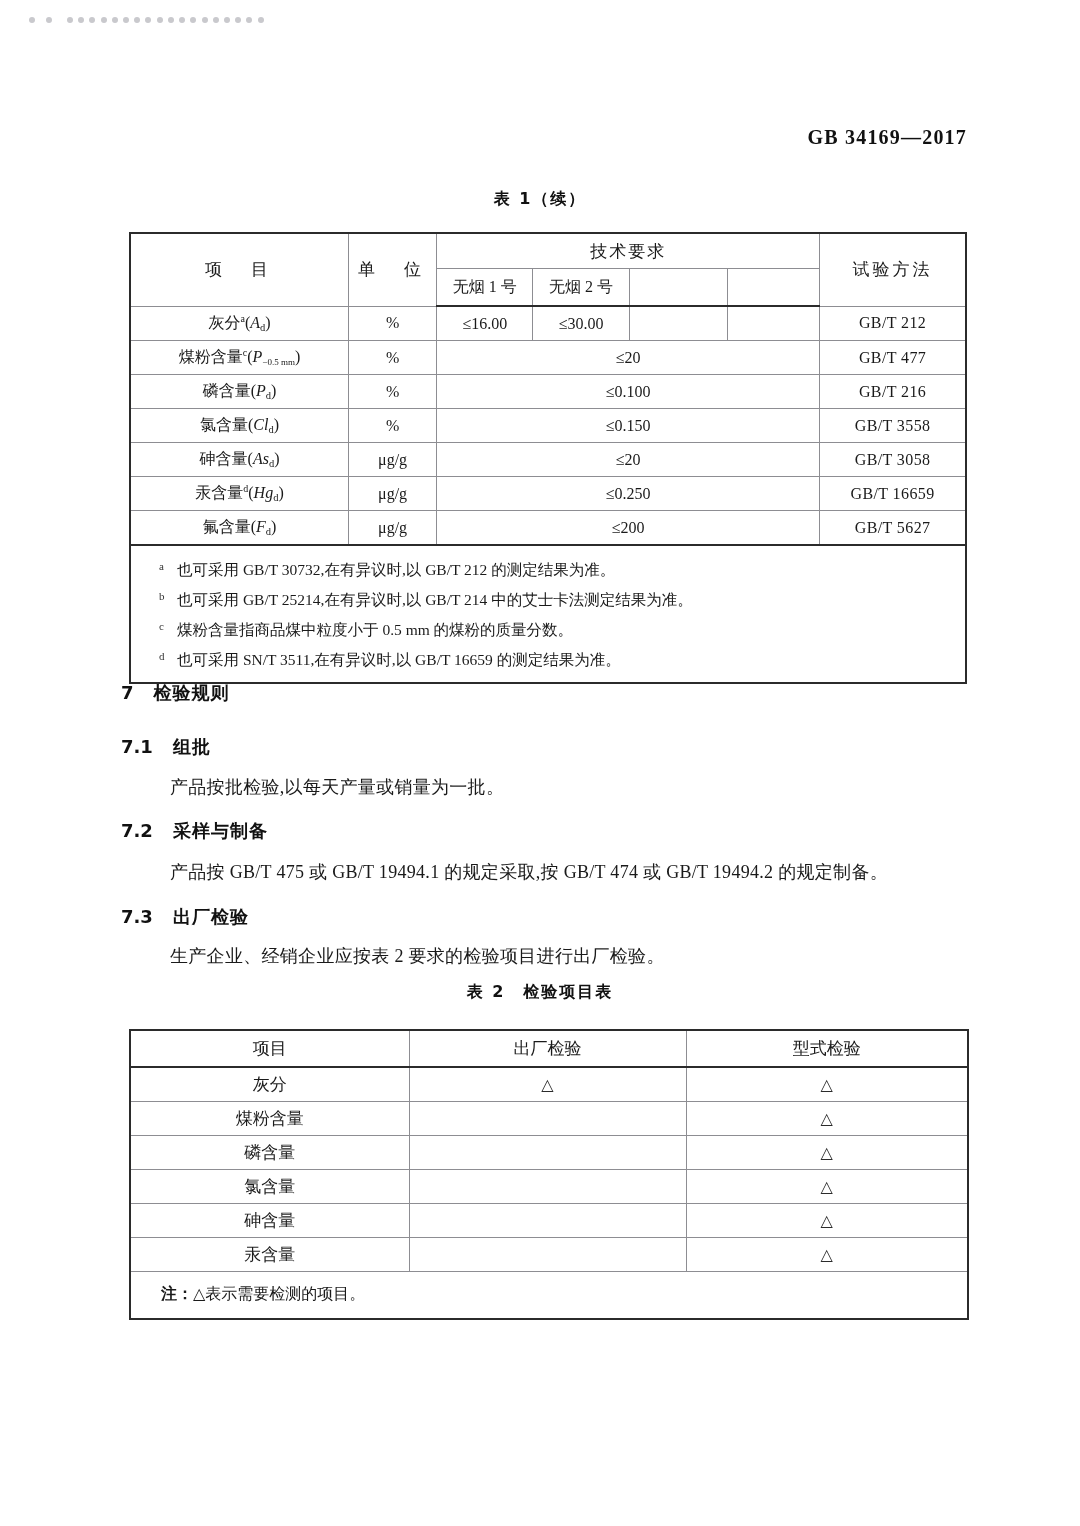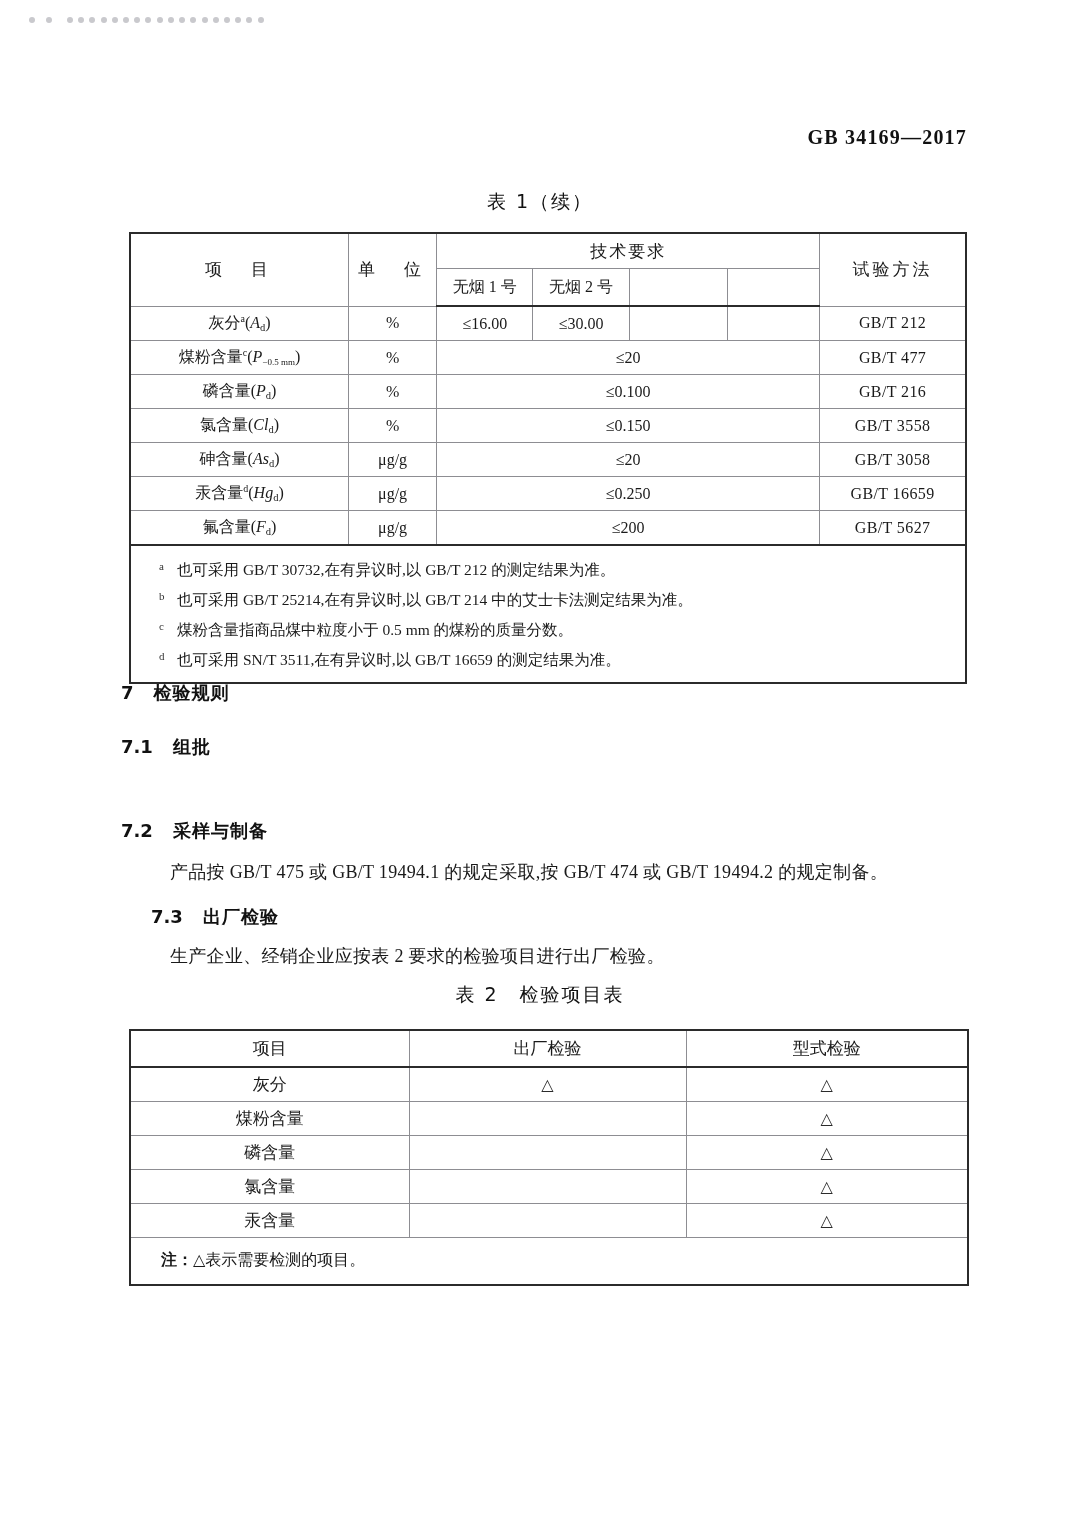--- a/index.html
+++ b/index.html
@@ -54,22 +54,22 @@
     white-space: nowrap;
   }
 
   
   .table-caption {
     position: absolute;
     width: 1080px;
     left: 0;
     text-align: center;
     font-family: "DejaVu Sans", "Liberation Sans", sans-serif;
-    font-weight: normal;
-    font-size: 19px;
+    font-weight: bold;
+    font-size: 16px;
     letter-spacing: 2px;
     color: #111;
   }
   #caption-table1 { top: 189px; }
   #caption-table2 { top: 982px; }
 
   
   .gb-table {
     position: absolute;
     border-collapse: collapse;
@@ -140,21 +140,21 @@
     color: #1a1a1a;
     white-space: nowrap;
     letter-spacing: .3px;
   }
 
   #h-7    { top: 681px; }
   #h-71   { top: 735px; }
   #p-71   { top: 775px; }
   #h-72   { top: 819px; }
   #p-72   { top: 860px; }
-  #h-73   { top: 905px; margin-left: 30px; }
+  #h-73   { top: 905px; }
   #p-73   { top: 944px; }
 
   
   #table2 {
     left: 129px;
     top: 1029px;
     width: 838px;
   }
   #table2 td { height: 33px; font-size: 17px; }
   #table2 .hdr td { height: 35px; }
@@ -287,20 +287,21 @@
       </tbody>
   </table>
 
   <div class="clause-h" id="h-7">
     <span class="num">7</span><span class="txt">检验规则</span>
   </div>
 
   <div class="clause-h" id="h-71">
     <span class="num">7.1</span><span class="txt">组批</span>
   </div>
+  <div class="clause-p" id="p-71">产品按批检验,以每天产量或销量为一批。</div>
 
   <div class="clause-h" id="h-72">
     <span class="num">7.2</span><span class="txt">采样与制备</span>
   </div>
   <div class="clause-p" id="p-72">产品按 GB/T 475 或 GB/T 19494.1 的规定采取,按 GB/T 474 或 GB/T 19494.2 的规定制备。</div>
 
   <div class="clause-h" id="h-73">
     <span class="num">7.3</span><span class="txt">出厂检验</span>
   </div>
   <div class="clause-p" id="p-73">生产企业、经销企业应按表 2 要求的检验项目进行出厂检验。</div>
@@ -335,20 +336,25 @@
           <td>磷含量</td>
           <td class="mark"></td>
           <td class="mark">△</td>
         </tr>
         <tr>
           <td>氯含量</td>
           <td class="mark"></td>
           <td class="mark">△</td>
         </tr>
         <tr>
+          <td>砷含量</td>
+          <td class="mark"></td>
+          <td class="mark">△</td>
+        </tr>
+        <tr>
           <td>汞含量</td>
           <td class="mark"></td>
           <td class="mark">△</td>
         </tr>
       </tbody>
     <tbody id="t2-note">
         <tr class="note-row">
           <td colspan="3"><span class="lbl">注：</span><span>△表示需要检测的项目。</span></td>
         </tr>
       </tbody>

